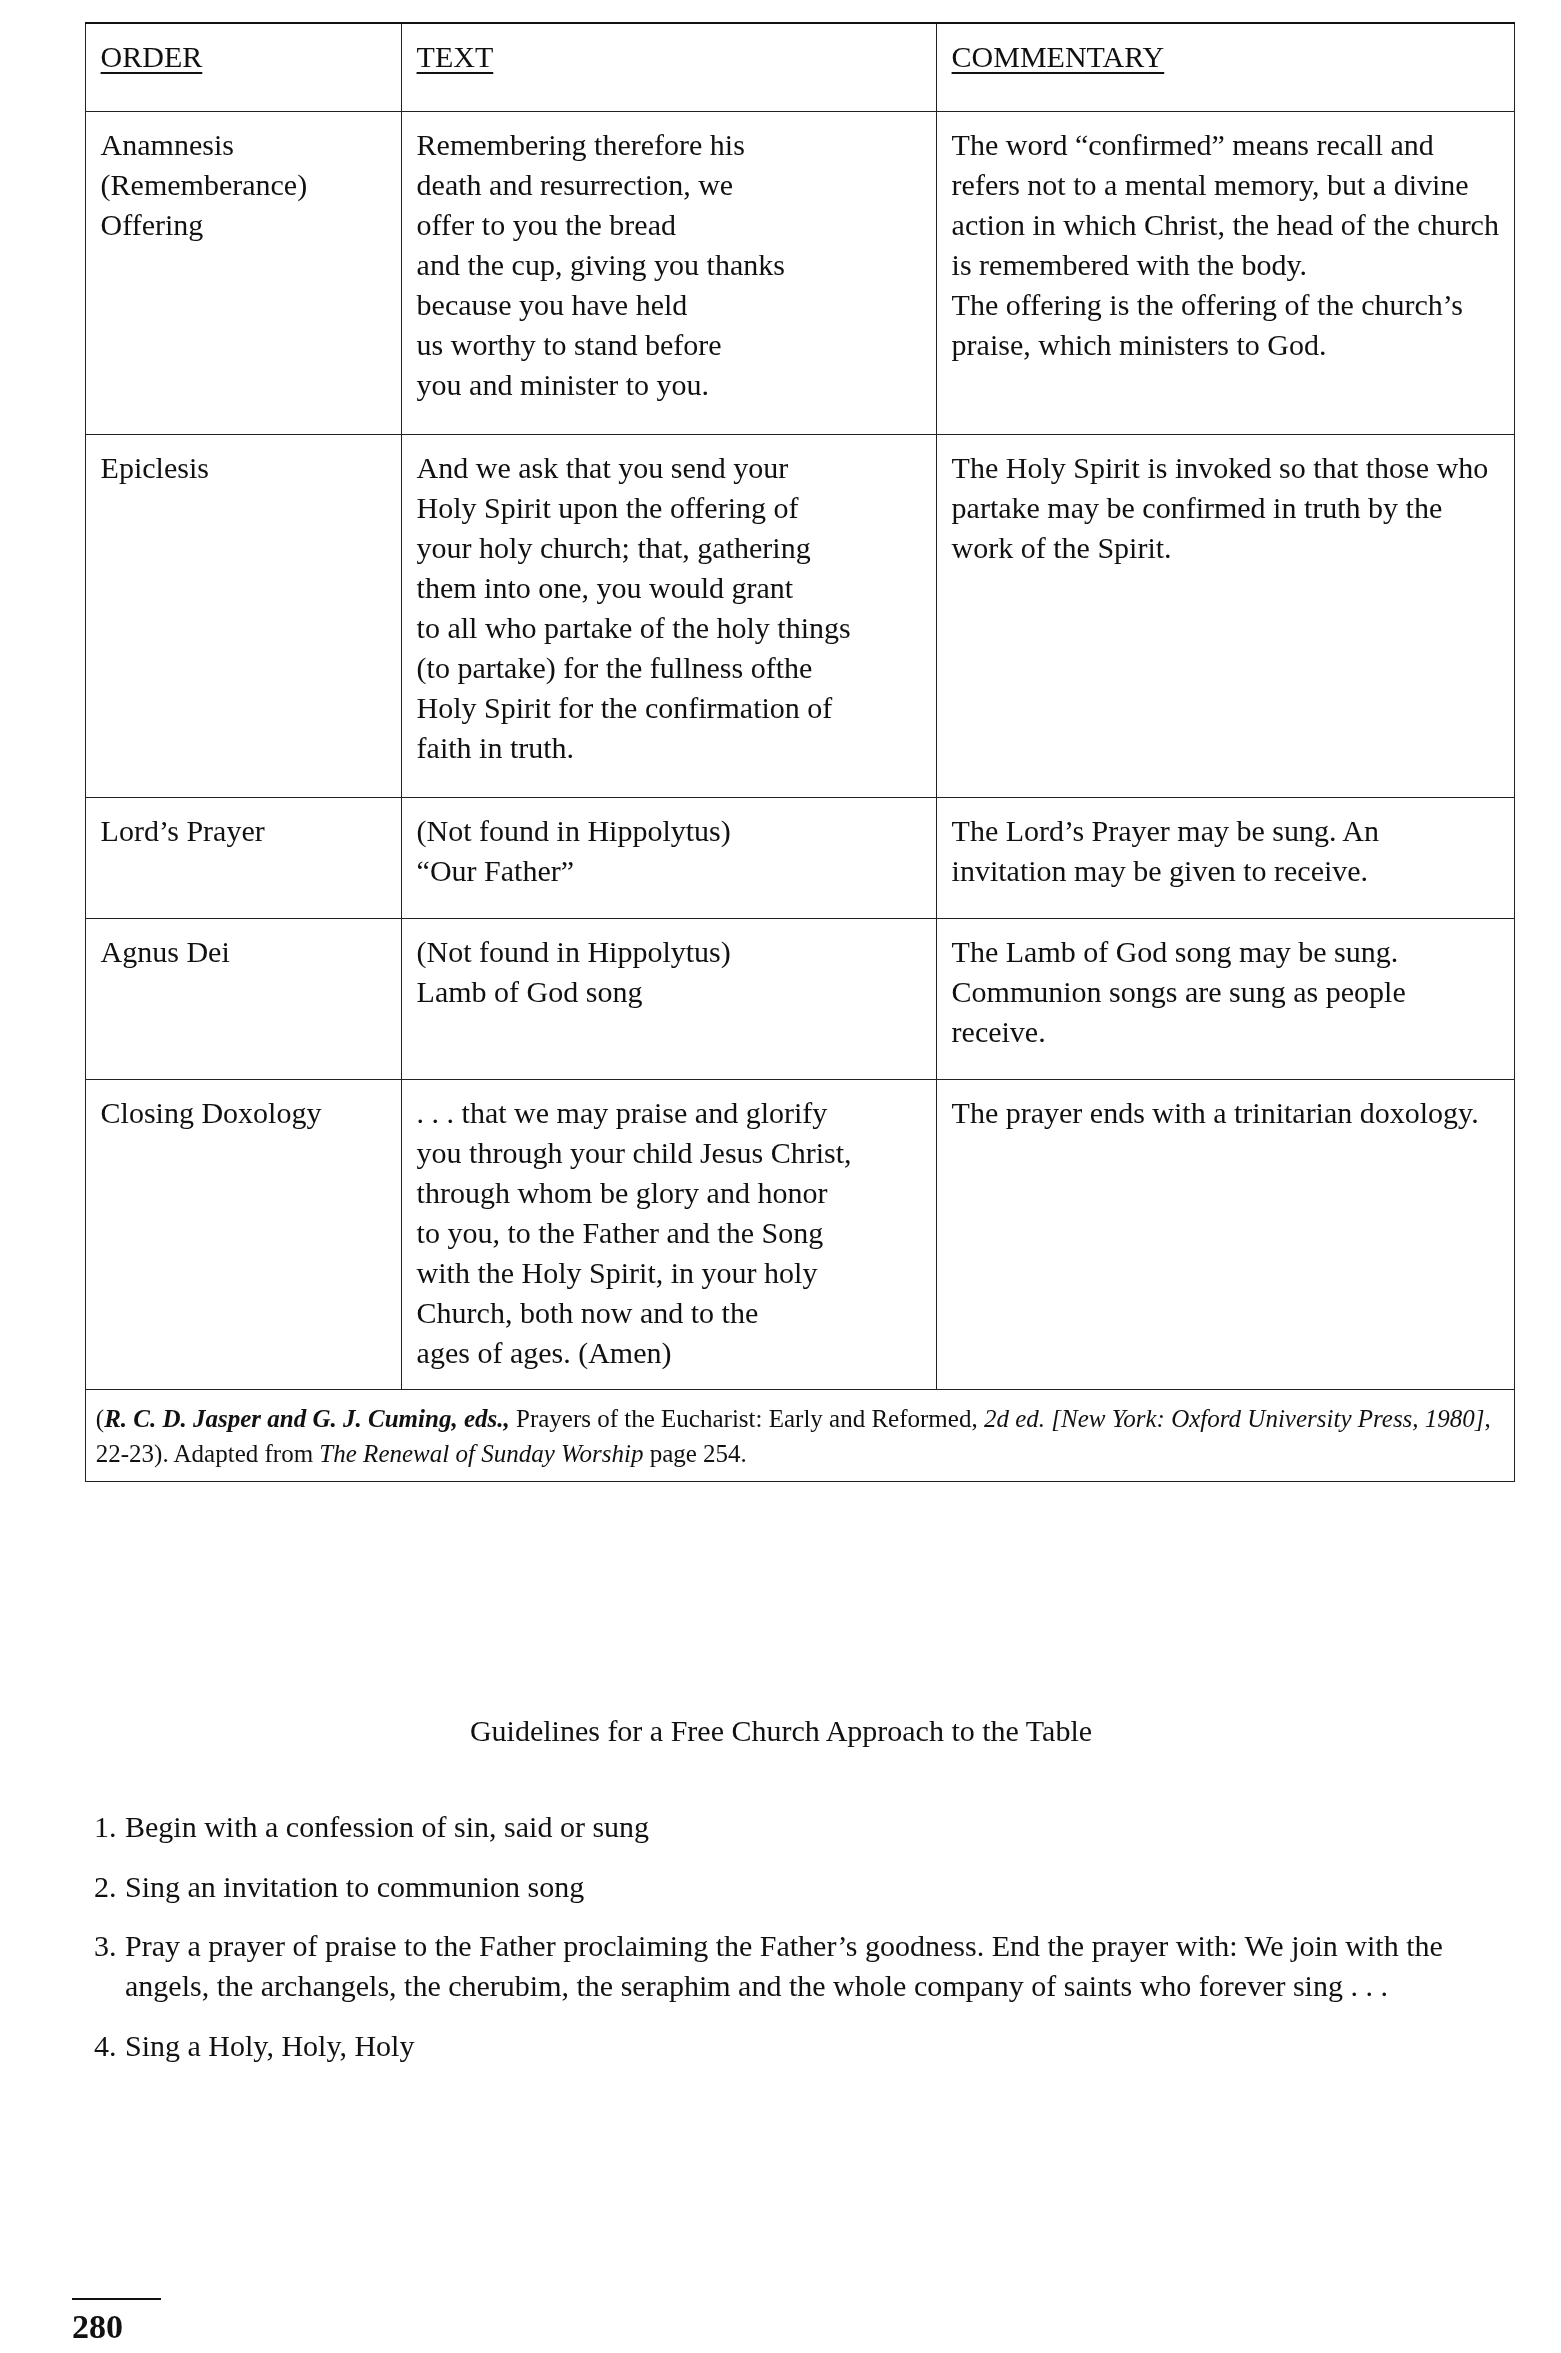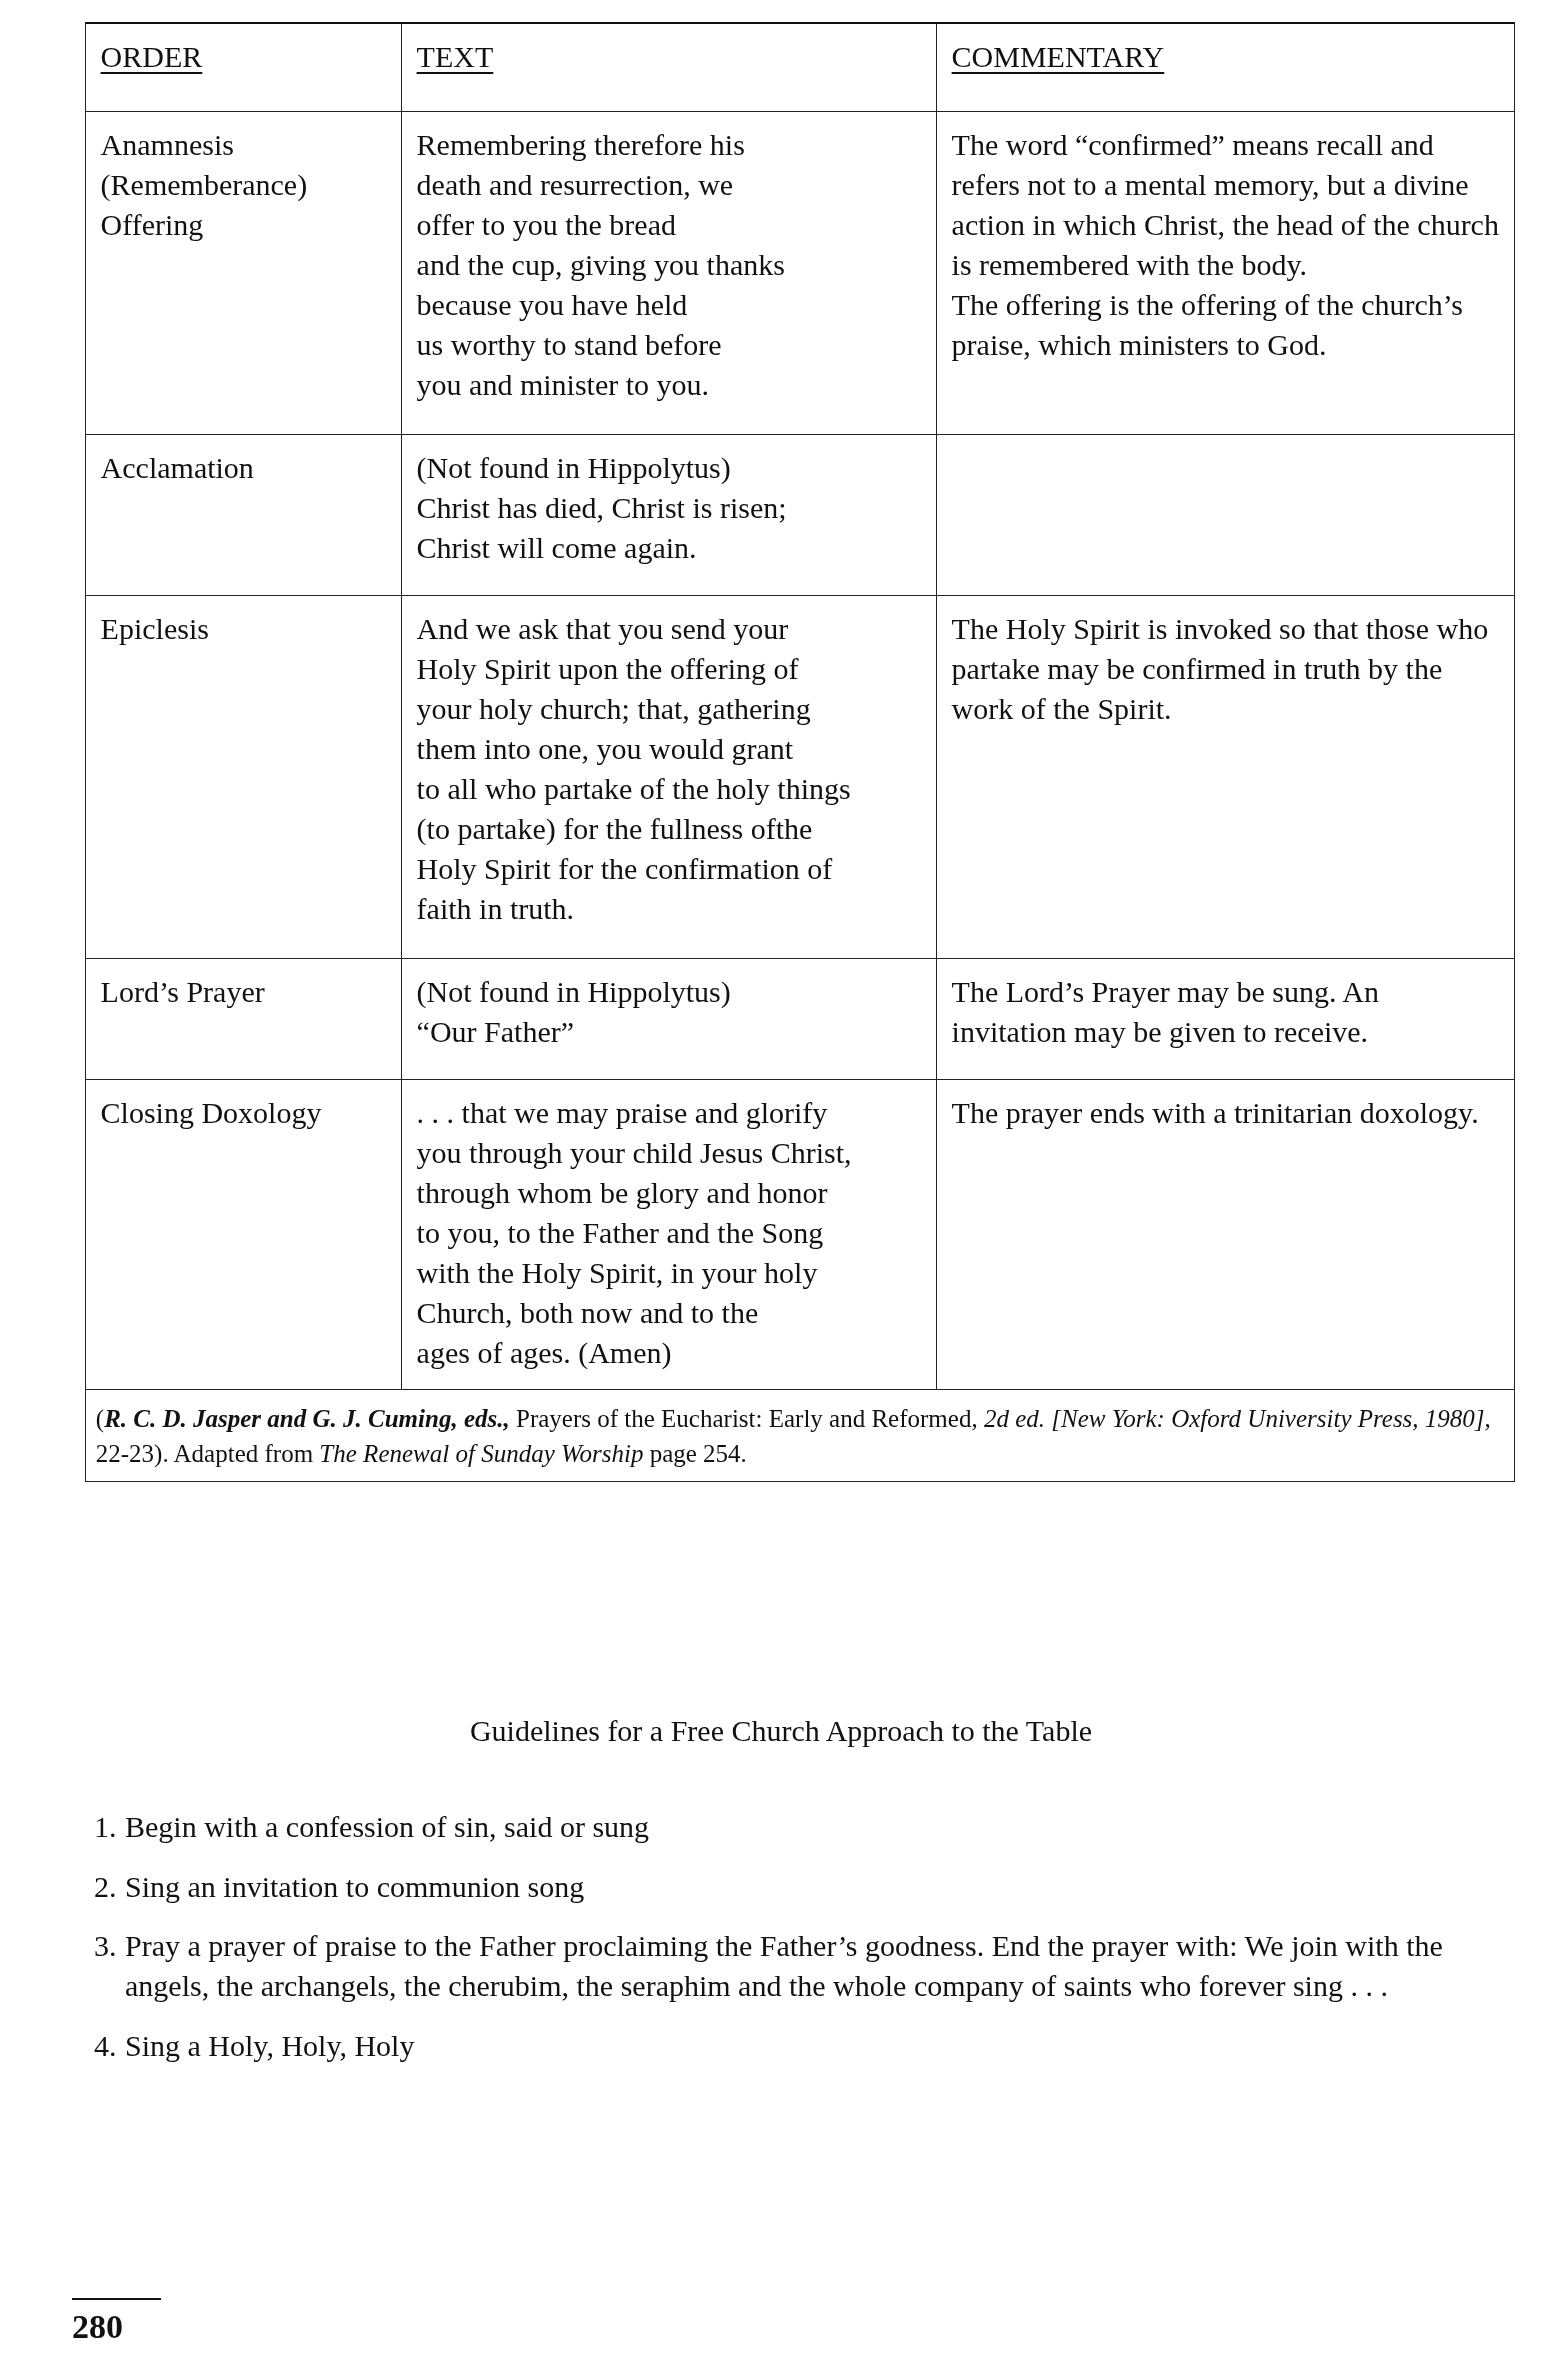--- a/index.html
+++ b/index.html
@@ -78,44 +78,43 @@
     <td>Remembering therefore his
 death and resurrection, we
 offer to you the bread
 and the cup, giving you thanks
 because you have held
 us worthy to stand before
 you and minister to you.</td>
     <td>The word “confirmed” means recall and refers not to a mental memory, but a divine action in which Christ, the head of the church is remembered with the body.
 The offering is the offering of the church’s praise, which ministers to God.</td>
   </tr>
-  <tr class="r-acclamation">
-    <td>Acclamation</td>
-    <td>(Not found in Hippolytus)
-Christ has died, Christ is risen;
-Christ will come again.</td>
-    <td></td>
-  </tr>
   <tr class="r-epiclesis">
     <td>Epiclesis</td>
     <td>And we ask that you send your
 Holy Spirit upon the offering of
 your holy church; that, gathering
 them into one, you would grant
 to all who partake of the holy things
 (to partake) for the fullness ofthe
 Holy Spirit for the confirmation of
 faith in truth.</td>
     <td>The Holy Spirit is invoked so that those who partake may be confirmed in truth by the work of the Spirit.</td>
   </tr>
   <tr class="r-lords">
     <td>Lord’s Prayer</td>
     <td>(Not found in Hippolytus)
 “Our Father”</td>
     <td>The Lord’s Prayer may be sung. An invitation may be given to receive.</td>
+  </tr>
+  <tr class="r-agnus">
+    <td>Agnus Dei</td>
+    <td>(Not found in Hippolytus)
+Lamb of God song</td>
+    <td>The Lamb of God song may be sung. Communion songs are sung as people receive.</td>
   </tr>
   <tr class="r-doxology">
     <td>Closing Doxology</td>
     <td>. . . that we may praise and glorify
 you through your child Jesus Christ,
 through whom be glory and honor
 to you, to the Father and the Song
 with the Holy Spirit, in your holy
 Church, both now and to the
 ages of ages. (Amen)</td>

